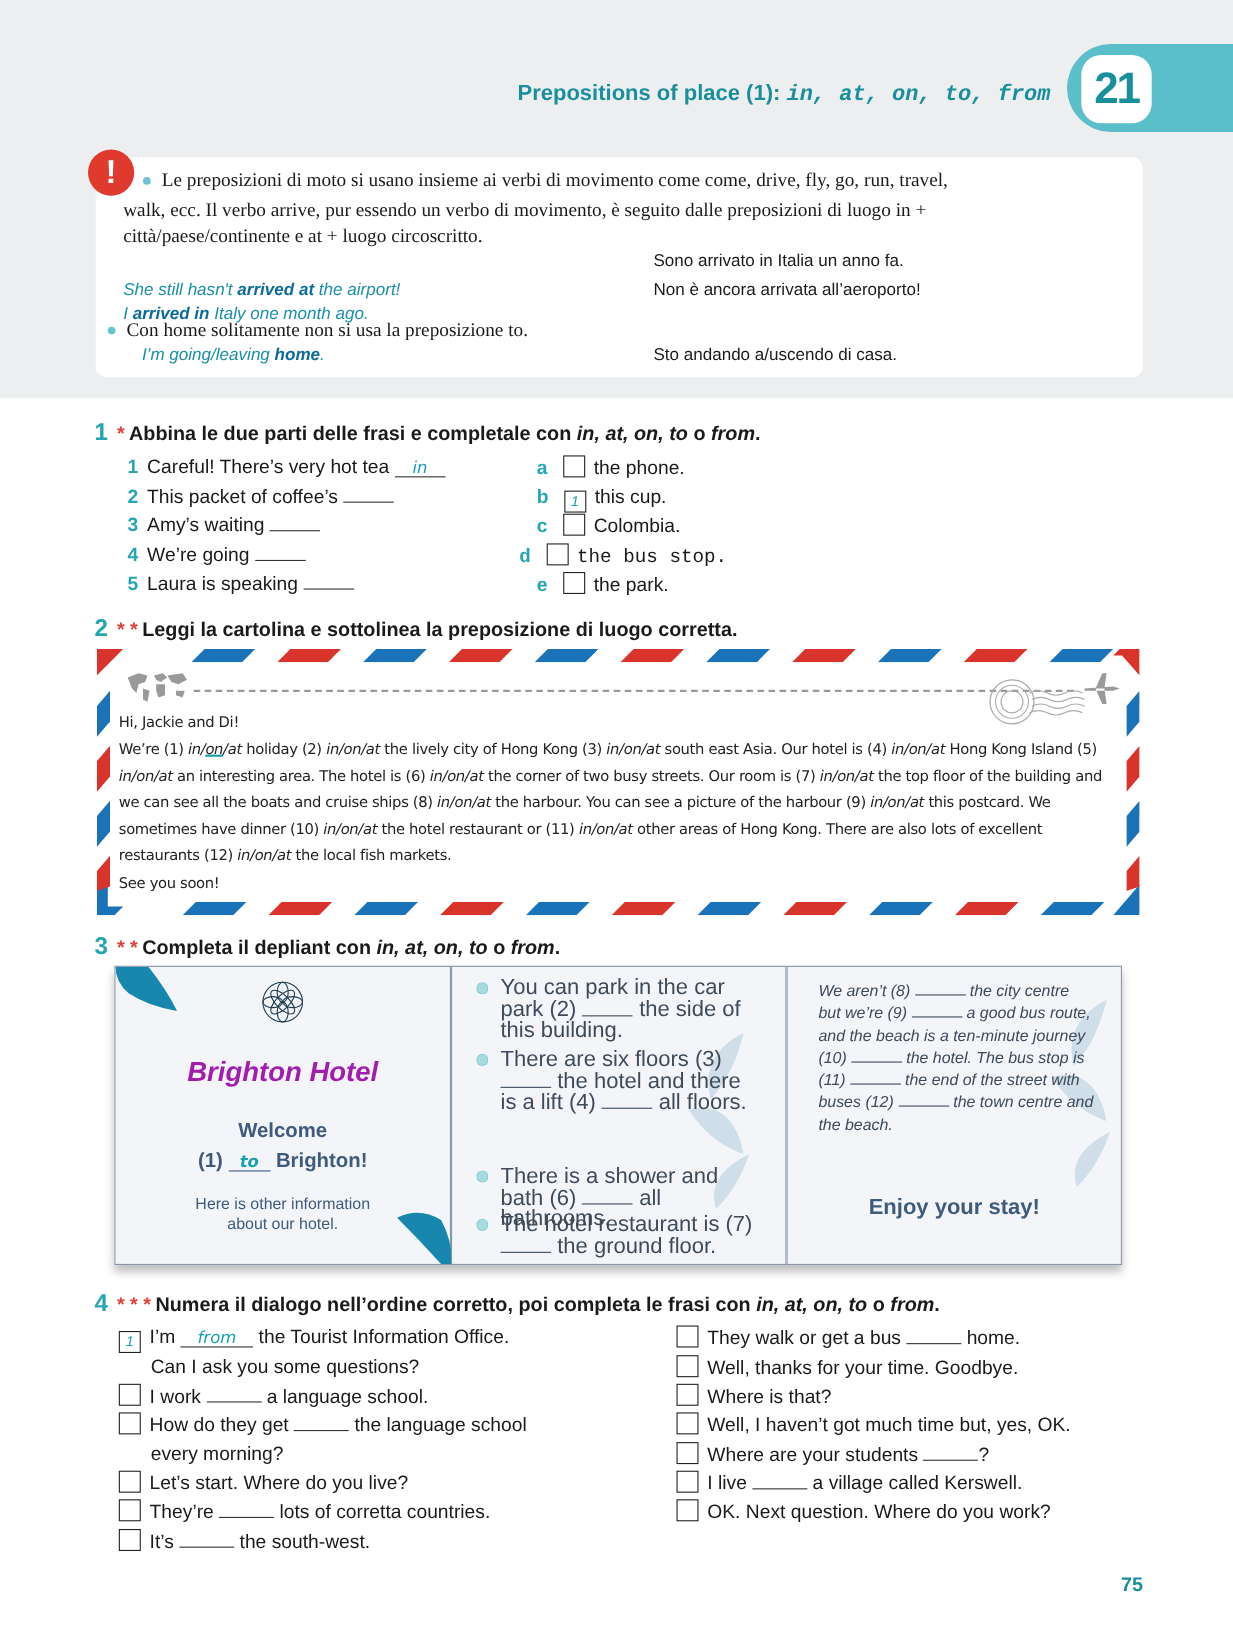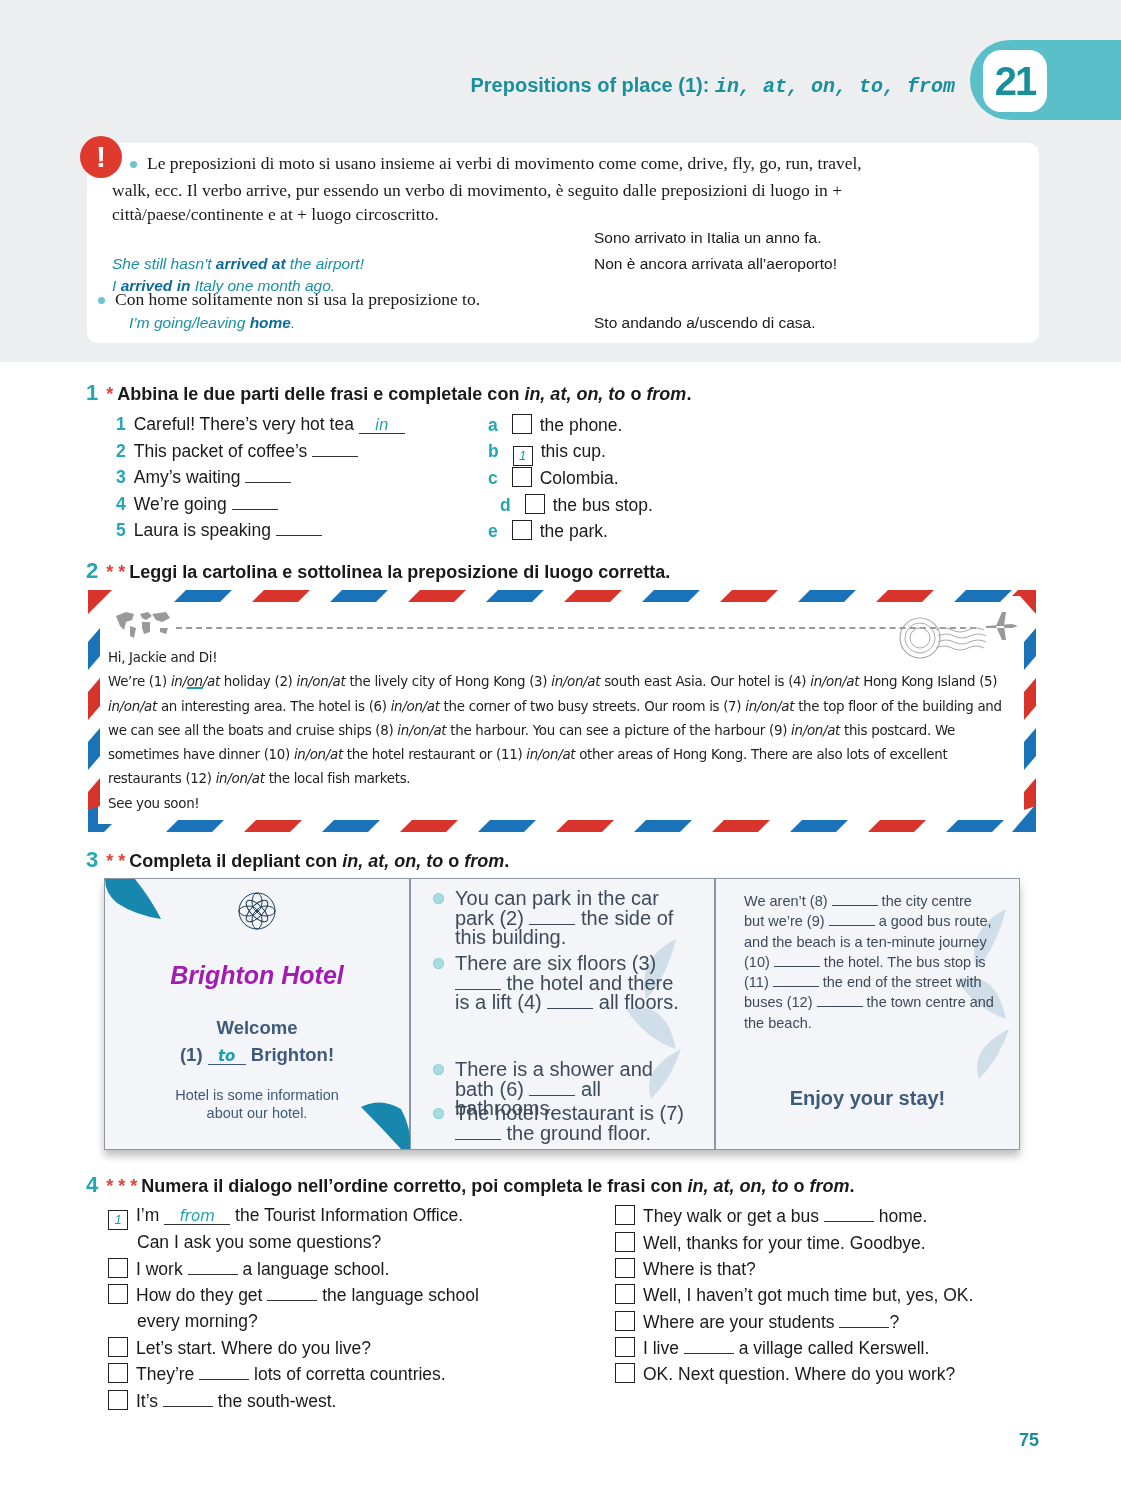--- a/index.html
+++ b/index.html
@@ -36,21 +36,21 @@
   .brochure { position: absolute; left: 104px; top: 878px; width: 916px; height: 272px; box-shadow: 0 6px 8px rgba(0,0,0,0.25); }
   .panel { position: absolute; top: 0; height: 272px; background: #f3f5f8; border: 1.5px solid #8b97a6; }
   .p1 { left: 0; width: 306px; } .p2 { left: 306px; width: 305px; } .p3 { left: 611px; width: 305px; }
   .bro-title { position: absolute; width: 100%; text-align: center; font-family: "Liberation Sans", sans-serif; font-style: italic; font-weight: bold; font-size: 25px; color: #a21caf; top: 82px; }
   .bro-welcome { position: absolute; width: 100%; text-align: center; font-family: "Liberation Sans", sans-serif; font-weight: bold; font-size: 18.5px; color: #3e5a7c; line-height: 27px; top: 135px; }
   .bro-welcome .blank { width: 38px; color: #1aa1ae; border-color: #3e5a7c; }
   .bro-info { position: absolute; width: 100%; text-align: center; font-family: "Liberation Sans", sans-serif; font-size: 14.5px; color: #3e5a7c; line-height: 18px; top: 207px; }
   .bro-item { position: absolute; left: 20px; width: 260px; font-family: "Liberation Sans", sans-serif; font-size: 20px; color: #3e4a5a; line-height: 19.5px; padding-left: 24px; }
   .bro-item .dot { position: absolute; left: 2px; top: 4px; width: 11px; height: 11px; border-radius: 50%; background: #a7dbe0; border: 1px dotted #6cc1ca; }
   .bro-blank { display: inline-block; border-bottom: 1px solid #3e4a5a; width: 46px; height: 12px; }
-  .bro-p3 { position: absolute; left: 28px; top: 12px; width: 250px; font-family: "Liberation Sans", sans-serif; font-size: 14.5px; color: #3e4a5a; line-height: 20.3px; }
+  .bro-p3 { position: absolute; left: 28px; top: 12px; width: 250px; font-family: "Liberation Sans", sans-serif; font-size: 14.5px; color: #3e4a5a; line-height: 20.3px; font-style: italic; }
   .bro-enjoy { position: absolute; width: 100%; text-align: center; top: 208px; font-family: "Liberation Sans", sans-serif; font-weight: bold; font-size: 20px; color: #3e5a7c; }
   .leaf { position: absolute; }
   .page-num { position: absolute; left: 1019px; top: 1430px; color: #1a8f9c; font-family: "Liberation Sans", sans-serif; font-weight: bold; font-size: 18px; }
 </style>
 </head>
 <body>
 
 <div class="top-band"></div>
 <div class="unit-tab"></div>
 <div class="unit-num">21</div>
@@ -76,21 +76,21 @@
 
 <div class="row" style="left:116px;top:414px;"><span class="n">1</span><span>Careful! There’s very hot tea</span> <span class="blank">in</span></div>
 <div class="row" style="left:116px;top:441px;"><span class="n">2</span><span>This packet of coffee’s</span> <span class="blank"></span></div>
 <div class="row" style="left:116px;top:467px;"><span class="n">3</span><span>Amy’s waiting</span> <span class="blank"></span></div>
 <div class="row" style="left:116px;top:494px;"><span class="n">4</span><span>We’re going</span> <span class="blank"></span></div>
 <div class="row" style="left:116px;top:520px;"><span class="n">5</span><span>Laura is speaking</span> <span class="blank"></span></div>
 
 <div class="row" style="left:488px;top:414px;"><span class="n" style="margin-right:14px">a</span><span class="box"></span><span>the phone.</span></div>
 <div class="row" style="left:488px;top:441px;"><span class="n" style="margin-right:14px">b</span><span class="box">1</span><span>this cup.</span></div>
 <div class="row" style="left:488px;top:467px;"><span class="n" style="margin-right:14px">c</span><span class="box"></span><span>Colombia.</span></div>
-<div class="row" style="left:500px;top:494px;"><span class="n" style="margin-right:14px">d</span><span class="box"></span><span>the bus stop.</span></div>
+<div class="row" style="left:472px;top:494px;font-family:Liberation Mono, monospace;"><span class="n" style="margin-right:14px">d</span><span class="box"></span><span>the bus stop.</span></div>
 <div class="row" style="left:488px;top:520px;"><span class="n" style="margin-right:14px">e</span><span class="box"></span><span>the park.</span></div>
 
 <div class="ex-head" style="top:558px;"><span class="ex-num">2</span><span class="stars">* *</span><span>Leggi la cartolina e sottolinea la preposizione di luogo corretta.</span></div>
 
 <div class="postcard">
   <svg class="stripe-top" viewBox="0 0 880 12" preserveAspectRatio="none">
     <g>
       <polygon points="8,12 20,0 66,0 54,12" fill="#1a72b8"></polygon>
         <polygon points="86,12 98,0 144,0 132,12" fill="#d9342b"></polygon>
       <polygon points="164,12 176,0 222,0 210,12" fill="#1a72b8"></polygon>
@@ -181,21 +181,21 @@
           <ellipse cx="20" cy="20" rx="14" ry="6" transform="rotate(45 20 20)"></ellipse>
           <ellipse cx="20" cy="20" rx="14" ry="6" transform="rotate(-45 20 20)"></ellipse>
         </g>
     </svg>
     <div class="bro-title">Brighton Hotel</div>
     <div class="bro-welcome">
         <div>Welcome</div>
         <div><span>(1) </span><span class="blank">to</span><span> Brighton!</span></div>
       </div>
     <div class="bro-info">
-        <div>Hotel is some information</div>
+        <div>Here is other information</div>
         <div>about our hotel.</div>
       </div>
   </div>
   <div class="panel p2">
     <svg class="leaf" style="left:215px;top:60px;" width="60" height="160">
         <path d="M50 0 Q10 20 20 60 Q40 40 50 0 Z M0 70 Q40 60 50 110 Q20 100 0 70 Z M55 110 Q15 130 25 160 Q45 140 55 110 Z" fill="#c5d8e4" opacity="0.8"></path>
       </svg>
     <div class="bro-item" style="top:10px;"><span class="dot"></span><span>You can park in the car park (2) </span><span class="bro-blank"></span><span> the side of this building.</span></div>
     <div class="bro-item" style="top:75px;"><span class="dot"></span><span>There are six floors (3) </span><span class="bro-blank"></span><span> the hotel and there is a lift (4) </span><span class="bro-blank"></span><span> all floors.</span></div>
     <div class="bro-item" style="top:181px;"><span class="dot"></span><span>There is a shower and bath (6) </span><span class="bro-blank"></span><span> all bathrooms.</span></div>

